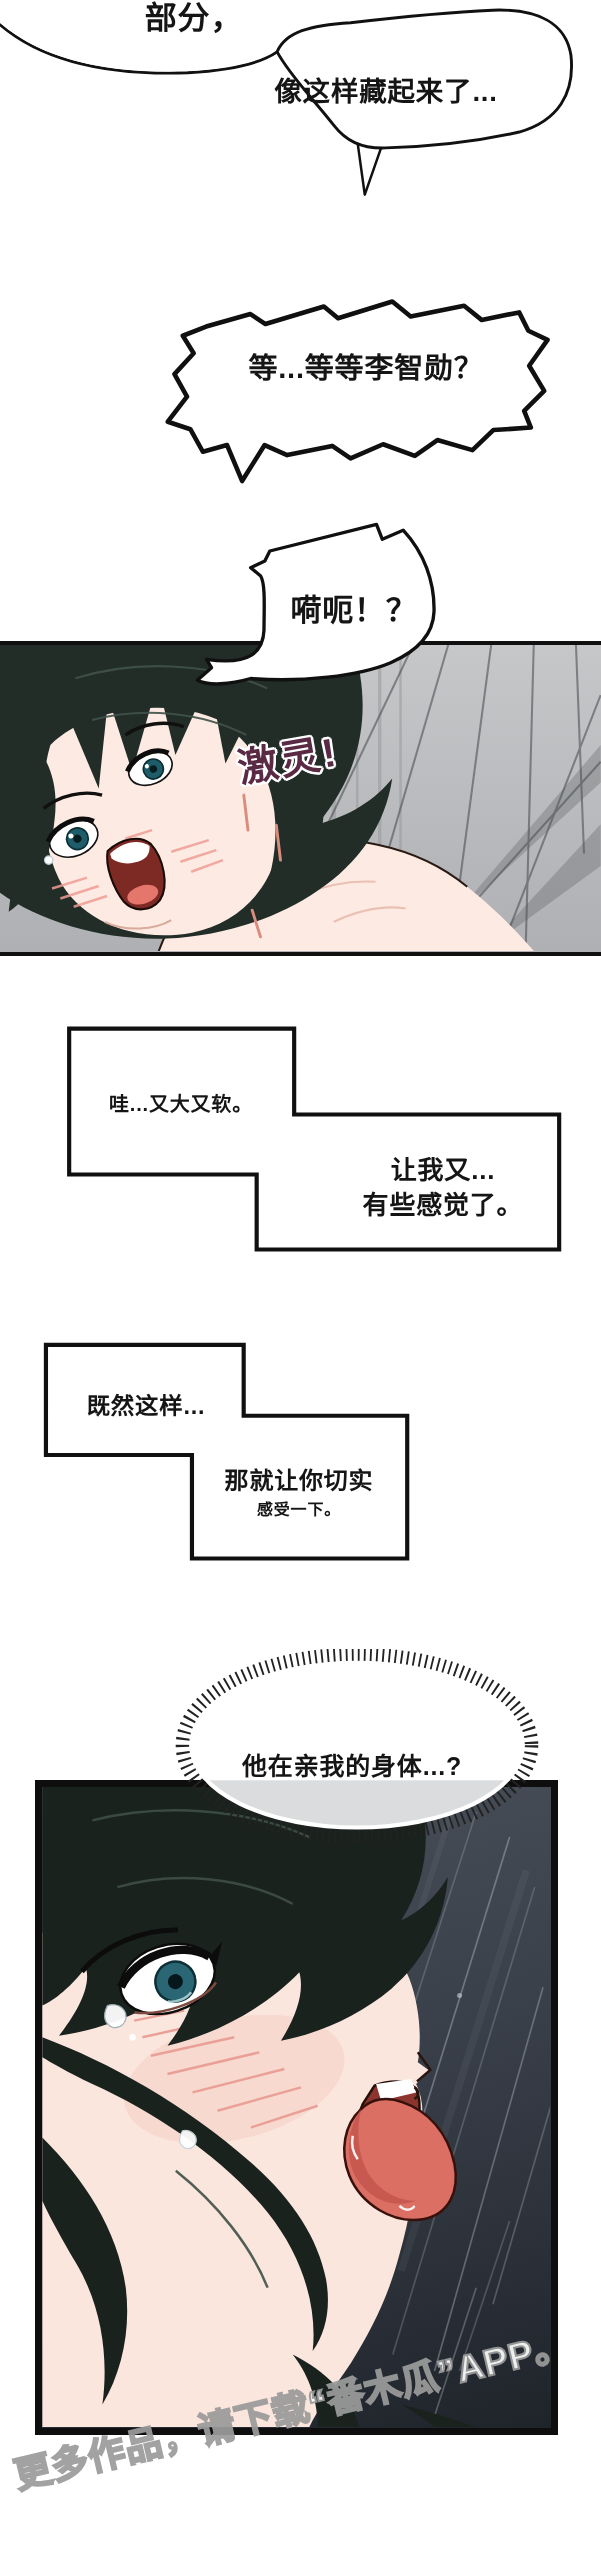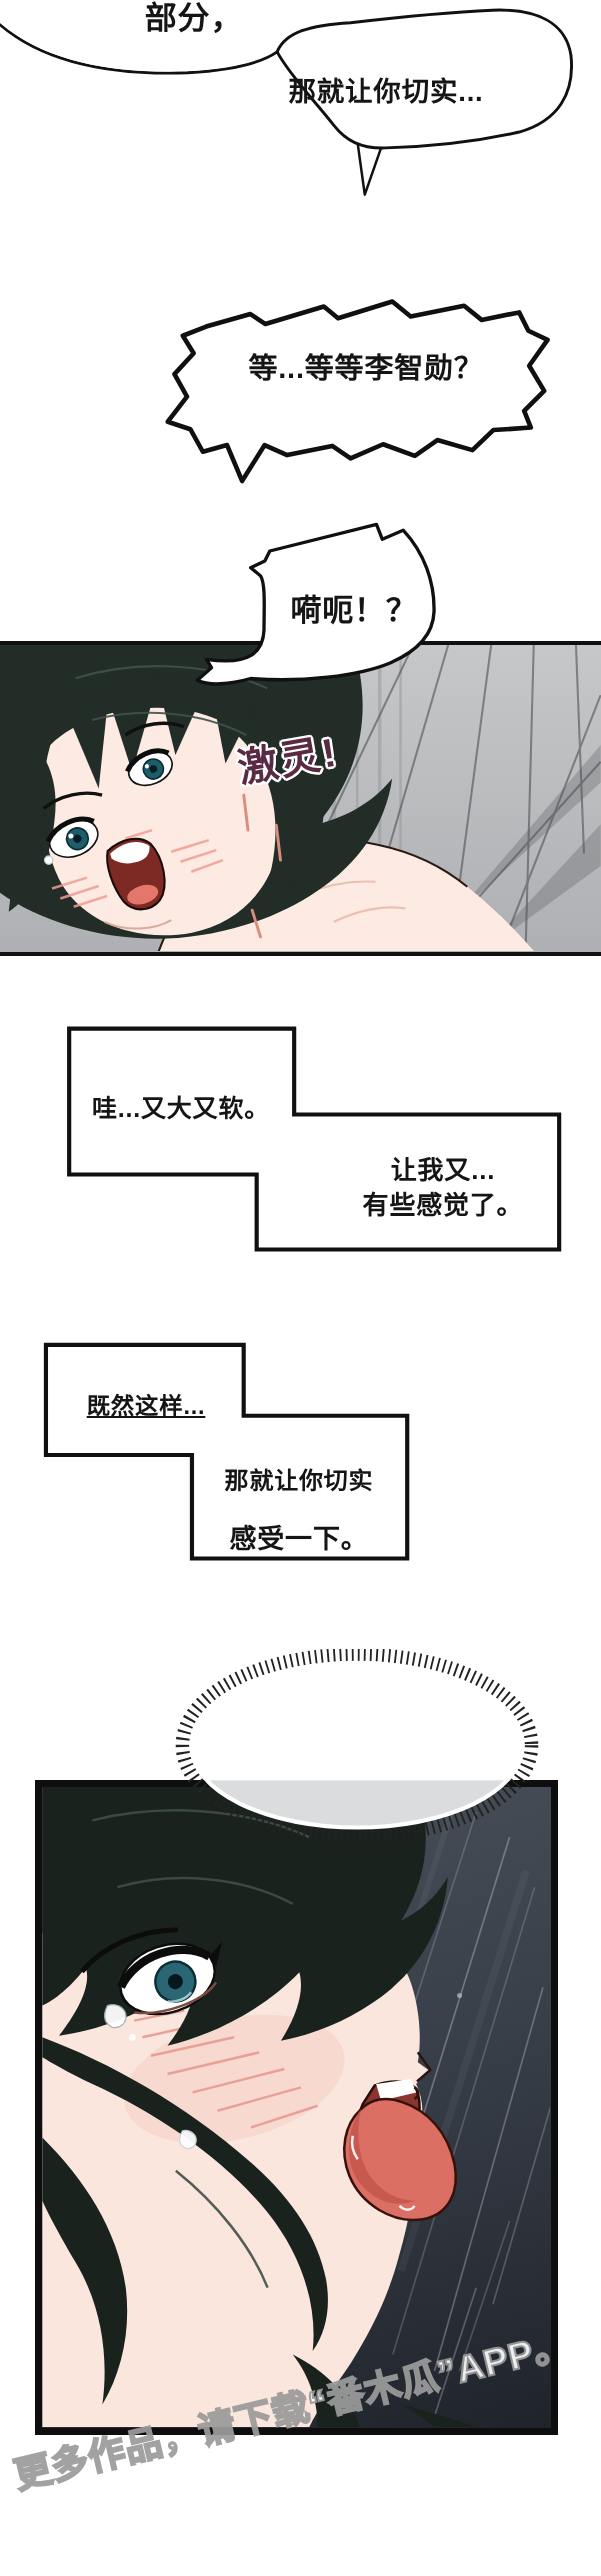--- a/index.html
+++ b/index.html
@@ -29,21 +29,21 @@
 
   <svg class="abs" style="left:0;top:0;z-index:5" width="601" height="209" viewBox="0 0 720 250">
     <path d="M -8,22 C 50,78 140,90 225,87 C 277,84 312,76 332,62" fill="#fff" stroke="#111" stroke-width="3.5"></path>
     <path d="M -8,-10 L 700,-10 L 700,5 L 590,8 L 420,24 L 332,58 C 312,74 277,82 225,85 C 140,88 50,76 -8,20 Z" fill="#fff" stroke="none"></path>
     <path d="M 428,168 L 437,233 L 460,167 Z" fill="#fff" stroke="#111" stroke-width="3" stroke-linejoin="round"></path>
     <path d="M 332,62 C 342,38 372,30 420,27 C 480,20 545,14 590,12
              C 645,10 678,28 684,66 C 689,112 668,145 622,158 C 560,172 500,176 462,177
              C 432,178 414,168 400,150 C 375,118 347,90 332,62 Z" fill="#fff" stroke="#111" stroke-width="3.5"></path>
   </svg>
   <div class="t" style="left:194px;top:-8.3px;font-size:32px;">部分，</div>
-  <div class="t" style="left:386px;top:69px;font-size:27.5px;">那就让你切实...</div>
+  <div class="t" style="left:386px;top:69px;font-size:27.5px;">像这样藏起来了...</div>
 
   <svg class="abs" style="left:0;top:284px;z-index:5" width="601" height="217" viewBox="0 340 720 260">
     <polygon points="247,391 300,376 318,388 388,367 405,381 470,361 492,379 556,366 577,383 622,374 633,396 656,407 634,438 652,468 628,492 636,512 591,515 566,539 524,527 497,546 459,532 420,549 398,534 344,545 317,533 290,576 272,533 243,541 228,514 201,505 224,475 209,448 232,423 219,402" fill="#fff" stroke="#101010" stroke-width="5.5" stroke-linejoin="round"></polygon>
   </svg>
   <div class="t" style="left:366px;top:344px;font-size:29px;">等...等等李智勋？</div>
 
   <div class="panel1">
     <svg width="601" height="306" viewBox="0 0 720 367">
 
       <g stroke="#97999c" opacity=".55">
@@ -145,30 +145,30 @@
     <path d="M 323,660 L 451,628 L 458,646 L 483,635 C 508,662 521,697 520,733
              C 519,760 500,780 468,794 C 430,810 360,818 300,813 C 275,820 250,822 236,815
              L 253,800 L 247,790 C 300,798 315,780 316,755 C 316,730 318,700 312,690
              L 300,680 L 317,672 Z" fill="#fff" stroke="#101010" stroke-width="4" stroke-linejoin="round"></path>
   </svg>
   <div class="t" style="left:354px;top:585px;font-size:31px;text-align:right;">嗬呃！？</div>
 
   <svg class="abs" style="left:42px;top:1002px;z-index:5" width="551" height="275" viewBox="50 1200 660 330">
     <path d="M 82,1232 L 352,1232 L 352,1335 L 670,1335 L 670,1497 L 307,1497 L 307,1407 L 82,1407 Z" fill="#fff" stroke="#101010" stroke-width="5"></path>
   </svg>
-  <div class="t" style="left:181px;top:1088px;font-size:25px;">哇...又大又软。</div>
+  <div class="t" style="left:181px;top:1088px;font-size:20px;">哇...又大又软。</div>
   <div class="t" style="left:443px;top:1149px;font-size:26px;">让我又...</div>
   <div class="t" style="left:443px;top:1184px;font-size:26px;">有些感觉了。</div>
 
   <svg class="abs" style="left:25px;top:1319px;z-index:5" width="409px" height="267" viewBox="30 1580 490 320">
     <path d="M 55,1611 L 292,1611 L 292,1696 L 488,1696 L 488,1867 L 230,1867 L 230,1743 L 55,1743 Z" fill="#fff" stroke="#101010" stroke-width="5"></path>
   </svg>
-  <div class="t" style="left:146px;top:1387px;font-size:23.4px;text-decoration:underline;">既然这样...</div>
+  <div class="t" style="left:146px;top:1387px;font-size:23.4px;">既然这样...</div>
   <div class="t" style="left:299px;top:1461px;font-size:24px;">那就让你切实</div>
-  <div class="t" style="left:299px;top:1496px;font-size:27px;margin-top:21px;">感受一下。</div>
+  <div class="t" style="left:299px;top:1496px;font-size:16px;">感受一下。</div>
 
   <div class="panel2">
     <svg width="508" height="640" viewBox="0 0 608 767">
 
       <g stroke="#a6acb4">
         <line x1="360" y1="0" x2="180" y2="560" stroke-width="2" opacity=".5"></line>
         <line x1="420" y1="0" x2="240" y2="560" stroke-width="2" opacity=".35"></line>
         <line x1="470" y1="0" x2="300" y2="530" stroke-width="2" opacity=".45"></line>
         <line x1="520" y1="30" x2="330" y2="620" stroke-width="2" opacity=".3"></line>
         <line x1="560" y1="60" x2="380" y2="640" stroke-width="2" opacity=".5"></line>
@@ -247,17 +247,18 @@
   </div>
 
   <svg class="abs" style="left:159px;top:1649px;z-index:6" width="401" height="205" viewBox="0 0 480 245">
     <ellipse cx="237" cy="115" rx="200" ry="100" fill="none" stroke="#222" stroke-width="34" stroke-dasharray="2.2 5"></ellipse>
     <ellipse cx="237" cy="115" rx="196" ry="96" fill="#fff" stroke="#fff" stroke-width="10"></ellipse>
     <clipPath id="tbclip">
         <ellipse cx="237" cy="115" rx="196" ry="96"></ellipse>
       </clipPath>
     <rect x="0" y="157" width="480" height="88" fill="#d8dadc" opacity=".95" clip-path="url(#tbclip)"></rect>
   </svg>
+  <div class="t" style="left:352px;top:1746px;font-size:25px;z-index:7;">他在亲我的身体...?</div>
 
   <div class="wm">更多作品，请下载“番木瓜”APP。</div>
 
 </div>
 
 
 </body></html>

